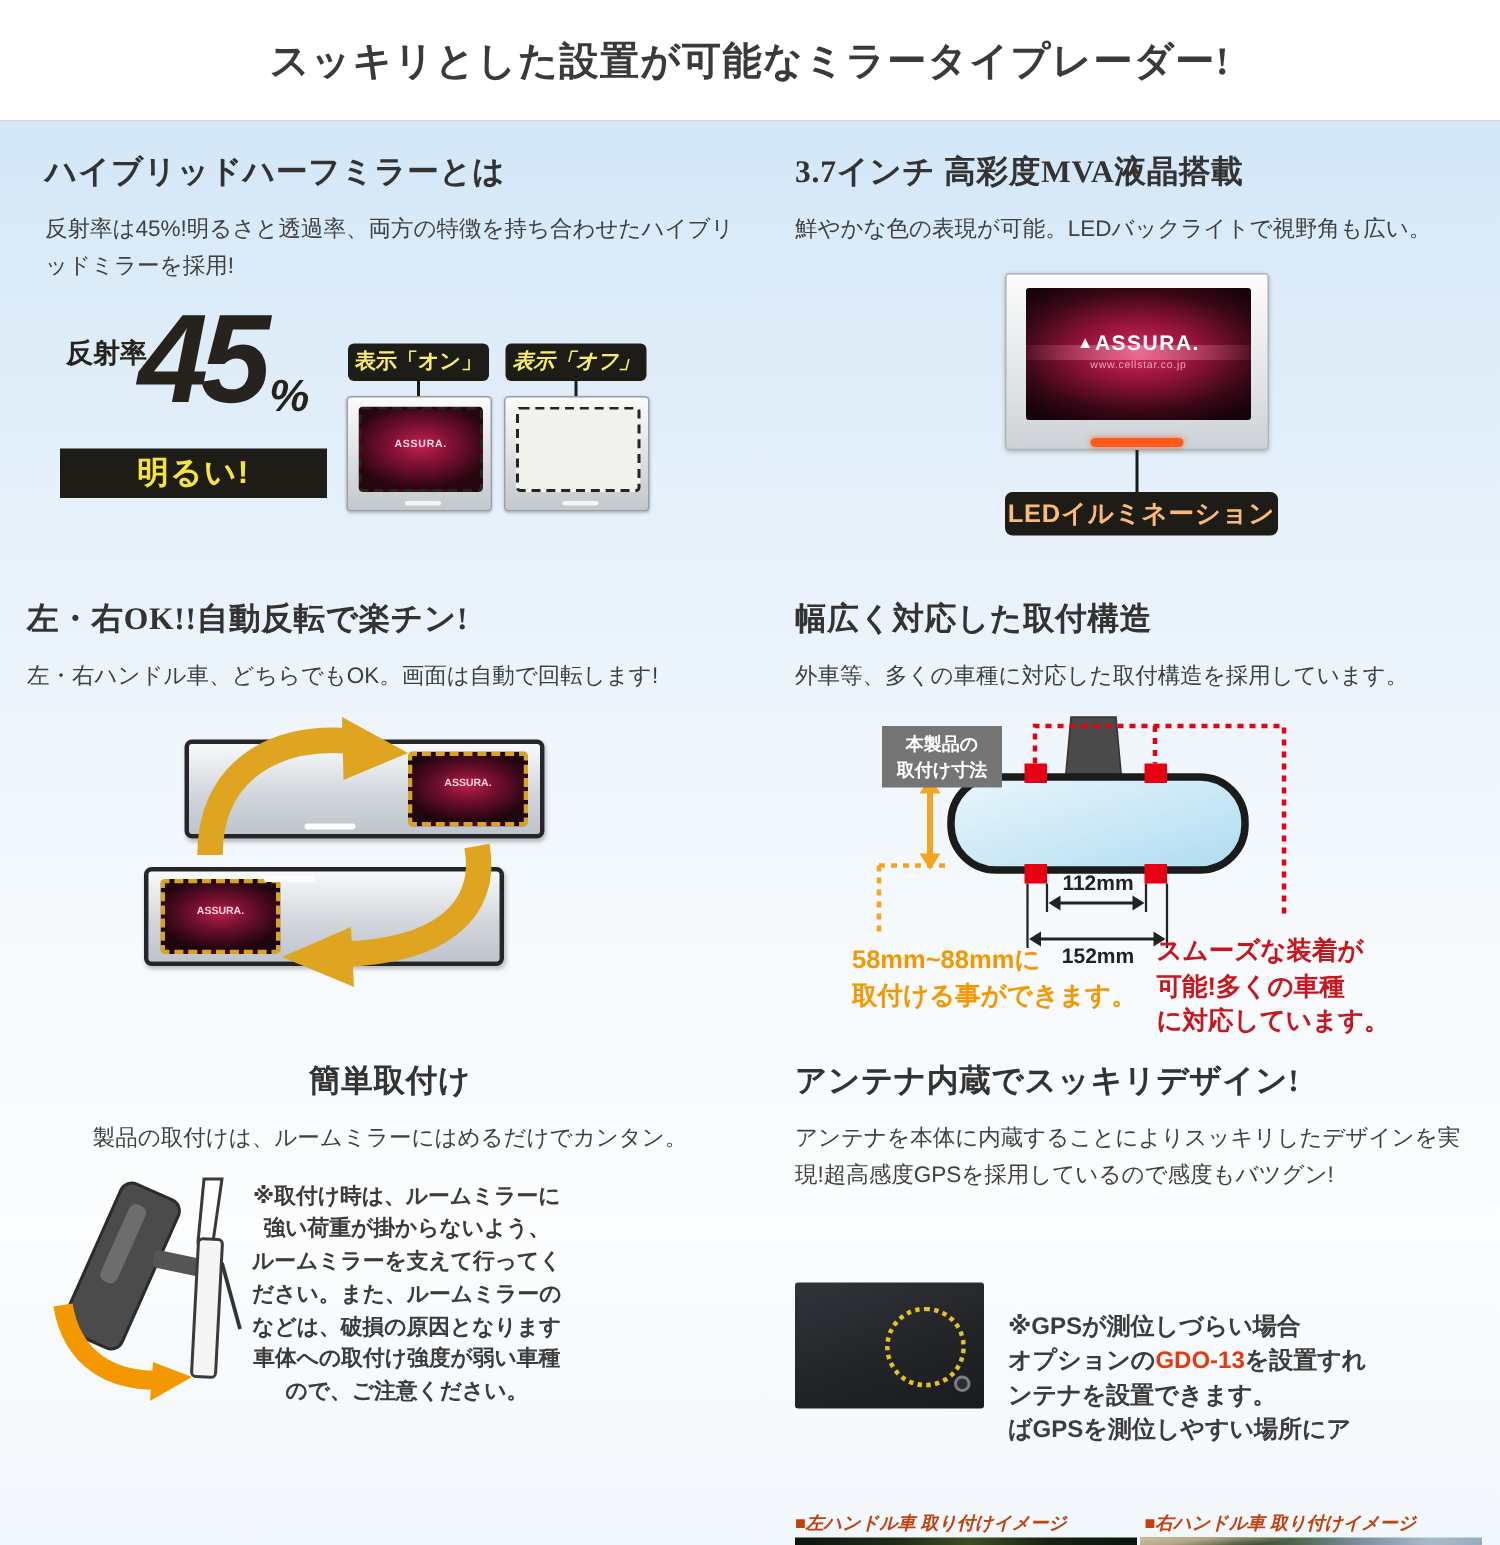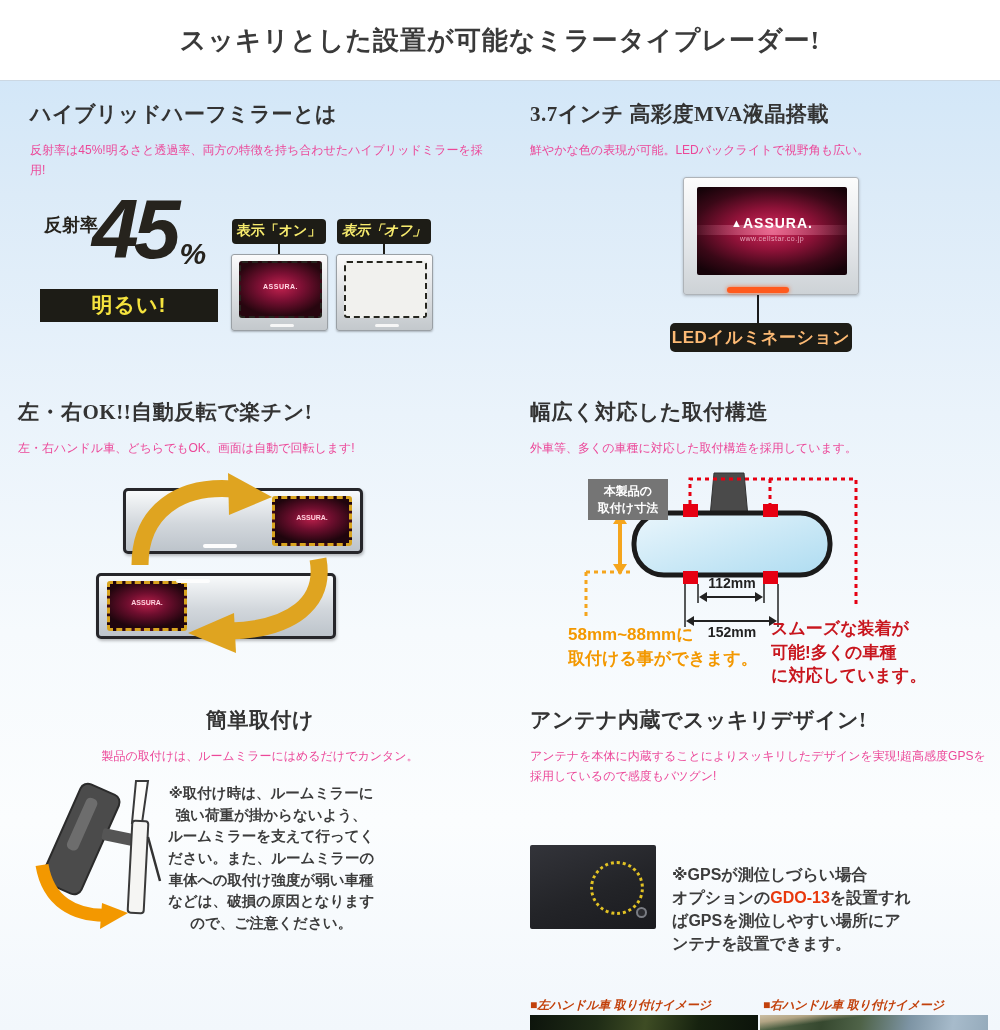--- a/index.html
+++ b/index.html
@@ -15,21 +15,21 @@
 
   
   .band { position:absolute; left:0; top:80px; width:1000px; height:950px;
     border-top:1px solid #ccd8e3;
     background:linear-gradient(180deg,#d3e7f8 0%,#dcebf8 12%,#eaf3fb 35%,#f6fafd 58%,#fbfdfe 78%,#f2f7fc 100%); }
 
   
   .sec { position:absolute; width:460px; }
   .sec h2 { font-family:"Liberation Serif","DejaVu Serif",serif; font-weight:bold;
     font-size:21px; color:#333; letter-spacing:.5px; margin-bottom:13px; }
-  .sec p.body { font-size:12px; line-height:1.65; color:#ec4899; }
+  .sec p.body { font-size:15px; line-height:1.65; color:#404040; }
 
   #sec-hybrid  { left:30px;  top:100px; }
   #sec-lcd     { left:530px; top:100px; }
   #sec-flip    { left:18px;  top:398px; }
   #sec-mount   { left:530px; top:398px; }
   #sec-install { left:30px;  top:706px;text-align:center; }
   #sec-antenna { left:530px; top:706px; }
 
   
   .hybrid-graphic { position:relative; height:140px; margin-top:20px; }
@@ -51,21 +51,21 @@
   .mini-screen { position:absolute; left:7px; top:6px; width:83px; height:57px; border:2px dashed #26261f; border-radius:3px; }
   .mini-screen.red { background:radial-gradient(ellipse 60% 55% at 50% 45%,#c2224f 0%,#7d1034 45%,#27060f 100%); }
   .mini-screen.blank { background:#f1f1ee; }
   .mini-logo { position:absolute; left:0; right:0; top:20px; text-align:center; color:#ffd9e4;
     font-size:7px; font-weight:bold; letter-spacing:.5px; }
   .mini-slot { position:absolute; left:38px; bottom:3px; width:24px; height:3px; background:#f6f6f6; border-radius:2px; }
 
   
   .lcd-graphic { position:relative; height:180px; margin-top:16px; }
   .lcd-frame { position:absolute; left:140px; top:0; width:176px; height:118px; border:1px solid #aeb3b8; border-radius:3px;
-    background:linear-gradient(180deg,#fcfcfc,#e2e5e8 60%,#cdd2d6); box-shadow:0 1px 3px rgba(0,0,0,.25);margin-left:13px; }
+    background:linear-gradient(180deg,#fcfcfc,#e2e5e8 60%,#cdd2d6); box-shadow:0 1px 3px rgba(0,0,0,.25); }
   .lcd-screen { position:absolute; left:13px; top:9px; width:150px; height:88px; border-radius:2px;
     background:radial-gradient(ellipse 70% 60% at 50% 48%,#d42a5c 0%,#8e1238 40%,#3a0817 75%,#160309 100%); overflow:hidden; }
   .lcd-screen:before { content:""; position:absolute; left:-10px; right:-10px; top:38px; height:10px;
     background:linear-gradient(90deg,transparent,rgba(255,160,190,.55),transparent); }
   .lcd-logo { position:absolute; left:0; right:0; top:28px; text-align:center; color:#fff;
     font-size:14px; font-weight:bold; letter-spacing:1px; }
   .lcd-logo .mark { font-size:11px; vertical-align:1px; }
   .lcd-url { position:absolute; left:0; right:0; top:48px; text-align:center; color:#e9a8bd; font-size:7px; letter-spacing:.5px; }
   .led-bar { position:absolute; left:197px; top:110px; width:62px; height:6px; background:#ff5a1e; border-radius:3px;
     box-shadow:0 0 4px rgba(255,90,30,.8); }
@@ -275,40 +275,40 @@
         <rect x="100" y="42" width="16" height="92" rx="3" fill="#f5f5f3" stroke="#3a3a3a" stroke-width="2" transform="rotate(3 108 88)"></rect>
         <line x1="118" y1="58" x2="130" y2="102" stroke="#333" stroke-width="2.5"></line>
         <path d="M12 86 C 18 122, 44 138, 80 136" stroke="#f39800" stroke-width="13" fill="none"></path>
         <polygon points="72,124 98,134 70,150" fill="#f39800"></polygon>
       </svg>
       <div class="install-note">
         <div>※取付け時は、ルームミラーに</div>
         <div>強い荷重が掛からないよう、</div>
         <div>ルームミラーを支えて行ってく</div>
         <div>ださい。また、ルームミラーの</div>
+        <div>などは、破損の原因となります</div>
         <div>車体への取付け強度が弱い車種</div>
-        <div>などは、破損の原因となります</div>
         <div>ので、ご注意ください。</div>
       </div>
     </div>
   </div>
 
   <div class="sec" id="sec-antenna">
     <h2>アンテナ内蔵でスッキリデザイン!</h2>
     <p class="body">アンテナを本体に内蔵することによりスッキリしたデザインを実現!超高感度GPSを採用しているので感度もバツグン!</p>
     <div class="antenna-graphic">
       <div class="gps-photo">
         <div class="gps-circle"></div>
         <div class="gps-dot"></div>
       </div>
       <div class="gps-note">
         <div>※GPSが測位しづらい場合</div>
         <div><span>オプションの</span><span class="gdo-red">GDO-13</span><span>を設置すれ</span></div>
+        <div>ンテナを設置できます。</div>
         <div>ばGPSを測位しやすい場所にア</div>
-        <div>ンテナを設置できます。</div>
       </div>
       <div class="photo-label left">■左ハンドル車 取り付けイメージ</div>
       <div class="photo-label right">■右ハンドル車 取り付けイメージ</div>
       <div class="car-photo left">
         
         
       </div>
       <div class="car-photo right">
         
         

